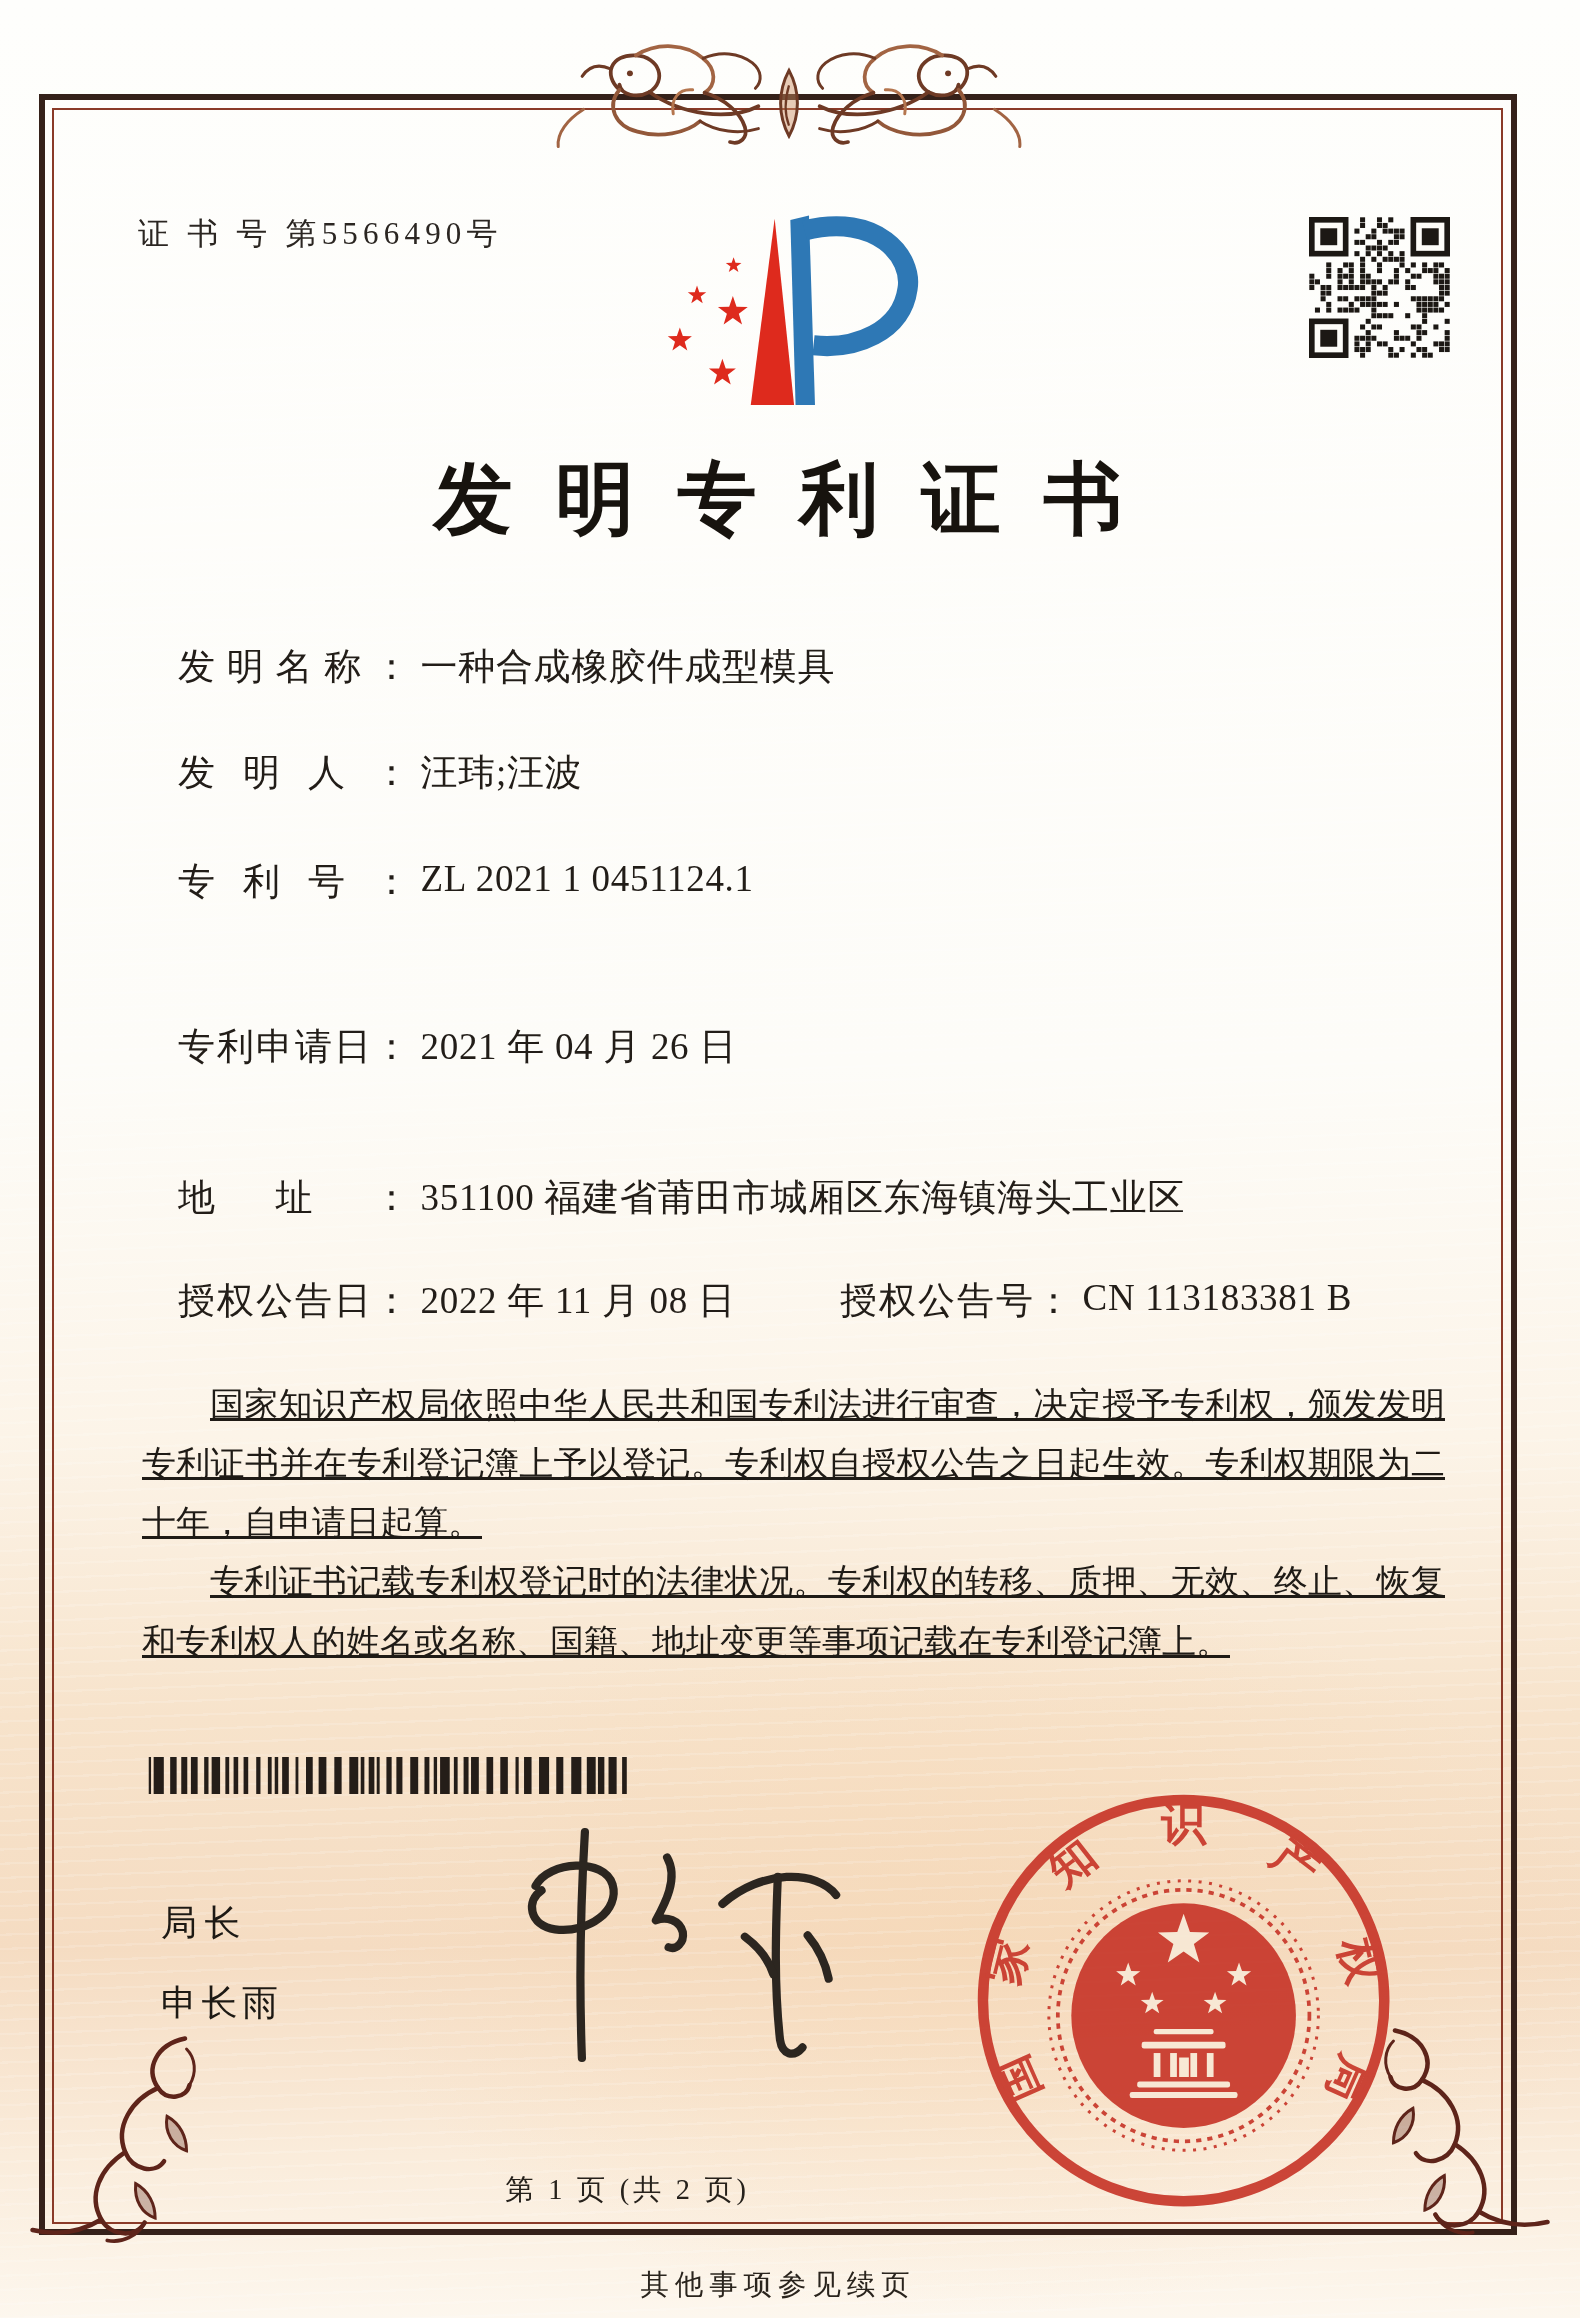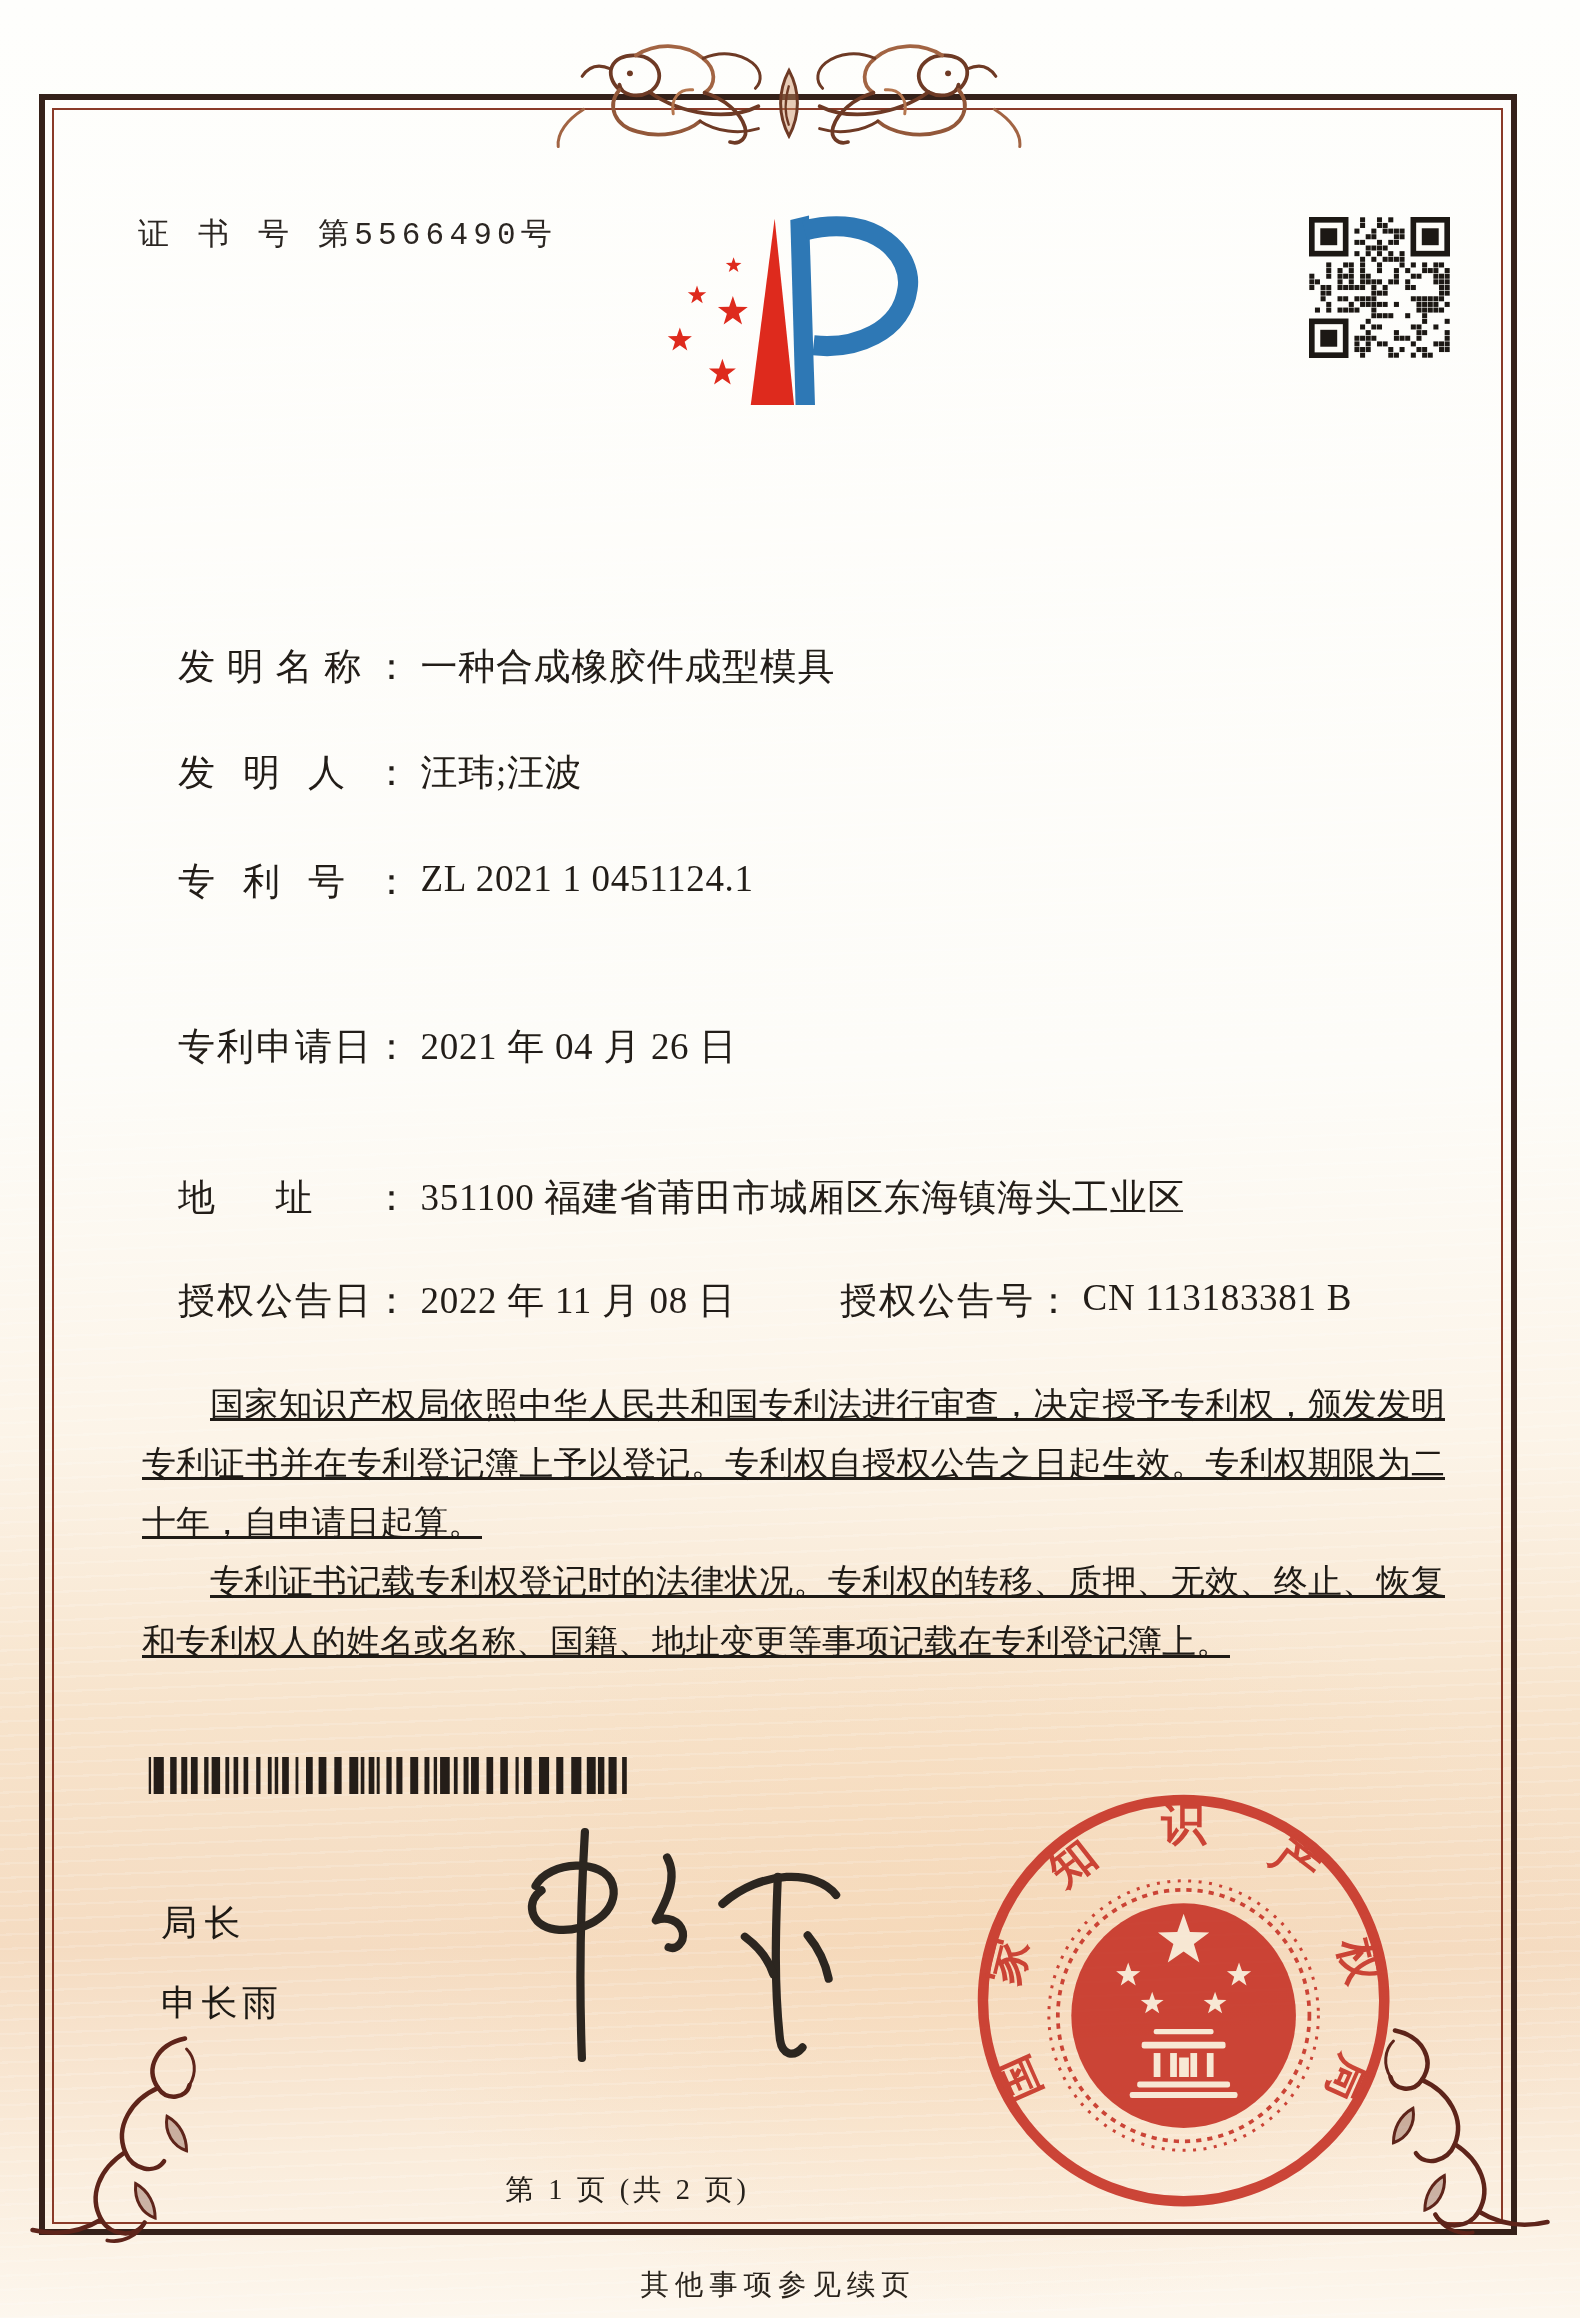--- a/index.html
+++ b/index.html
@@ -14,21 +14,21 @@
   .texture{position:absolute;inset:0;pointer-events:none;
     background:repeating-linear-gradient(-2deg, rgba(255,255,255,0) 0 12px, rgba(255,255,255,.30) 12px 14.2px);
     opacity:.5;}
   
   .frame-outer{position:absolute;left:39px;top:94px;width:1478px;height:2141px;
     box-sizing:border-box;border:6.7px solid #35211a;}
   .frame-inner{position:absolute;left:52px;top:108px;width:1451px;height:2116px;
     box-sizing:border-box;border:2.2px solid #8a3a28;}
   .abs{position:absolute;}
   
-  .cert-no{left:138px;top:213px;font-size:31px;letter-spacing:5.2px;color:#2b2622;font-family:Liberation Mono, monospace;}
+  .cert-no{left:138px;top:213px;font-size:31px;letter-spacing:5.2px;color:#2b2622;}
   .title{left:39px;top:447px;width:1478px;text-align:center;text-indent:43px;
     font-size:79px;font-weight:700;letter-spacing:43px;color:#17130e;}
   
   .frow{position:absolute;left:142px;height:54px;white-space:nowrap;font-size:37px;color:#221d18;}
   .flabel{display:inline-block;width:232px;text-align:justify;text-align-last:justify;vertical-align:top;margin-left:36px;}
   .fvalue{margin-left:10.5px;letter-spacing:0.7px;}
   .g2{position:absolute;left:662px;top:0;white-space:nowrap;}
   
   .body-text{left:142px;top:1375px;width:1303px;font-size:34px;line-height:1.74;
     text-align:justify;color:#1f1b16;}
@@ -309,20 +309,21 @@
       <rect x="7.52" y="7.52" width="37.599999999999994" height="37.599999999999994" fill="#fdfcf8"></rect>
       <rect x="15.04" y="15.04" width="22.56" height="22.56" fill="#1c1814"></rect>
       <rect x="135.35999999999999" y="0" width="52.64" height="52.64" fill="#1c1814"></rect>
       <rect x="142.88" y="7.52" width="37.599999999999994" height="37.599999999999994" fill="#fdfcf8"></rect>
       <rect x="150.39999999999998" y="15.04" width="22.56" height="22.56" fill="#1c1814"></rect>
       <rect x="0" y="135.35999999999999" width="52.64" height="52.64" fill="#1c1814"></rect>
       <rect x="7.52" y="142.88" width="37.599999999999994" height="37.599999999999994" fill="#fdfcf8"></rect>
       <rect x="15.04" y="150.39999999999998" width="22.56" height="22.56" fill="#1c1814"></rect>
     </svg>
 
+  <div class="abs title">发明专利证书</div>
 
   <div class="frow" style="top:642px">
     <span class="flabel">发明名称：</span><span class="fvalue">一种合成橡胶件成型模具</span>
   </div>
   <div class="frow" style="top:748px">
     <span class="flabel">发明人：</span><span class="fvalue">汪玮;汪波</span>
   </div>
   <div class="frow" style="top:857px">
     <span class="flabel">专利号：</span><span class="fvalue">ZL 2021 1 0451124.1</span>
   </div>

